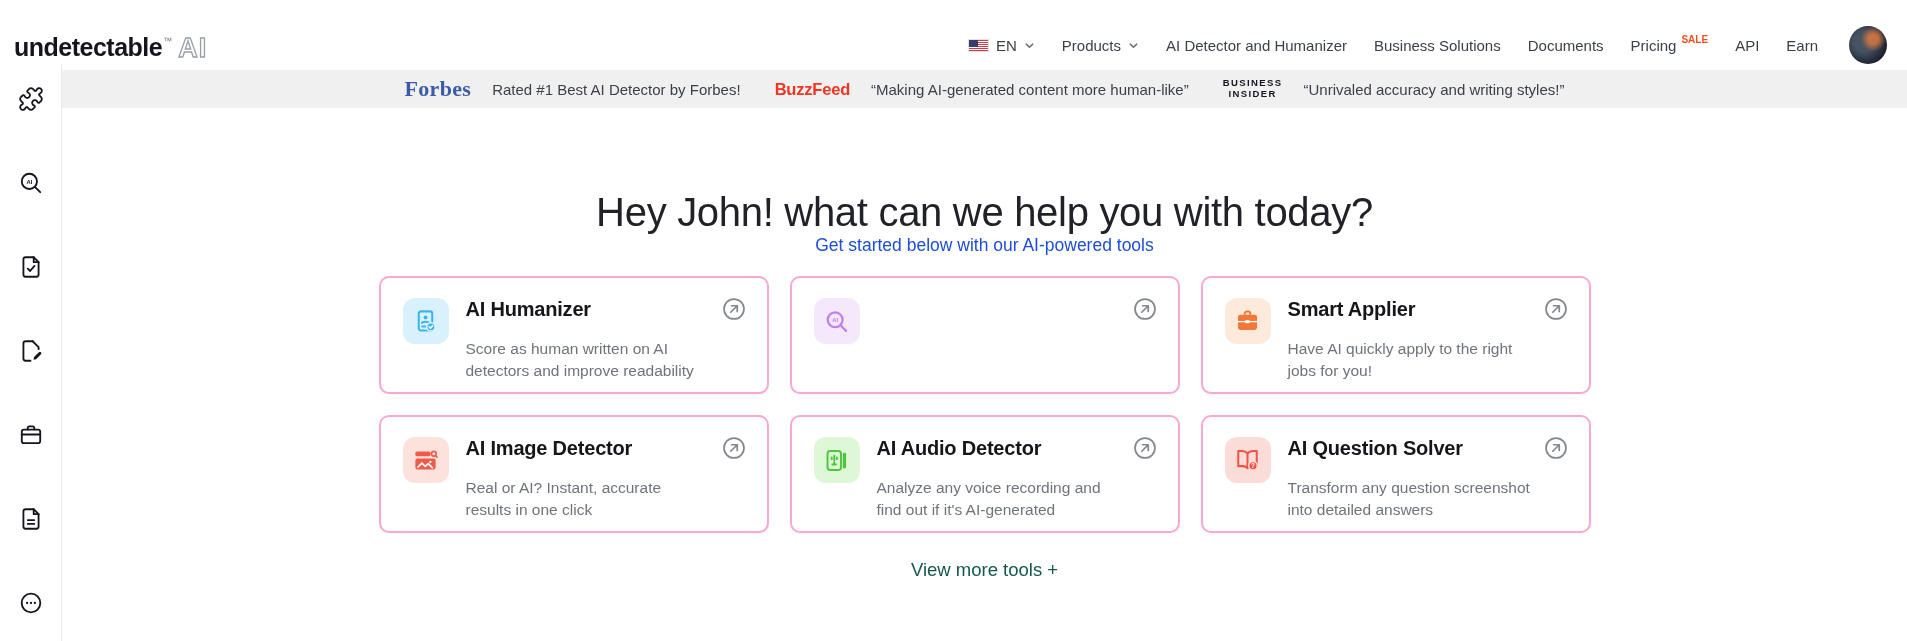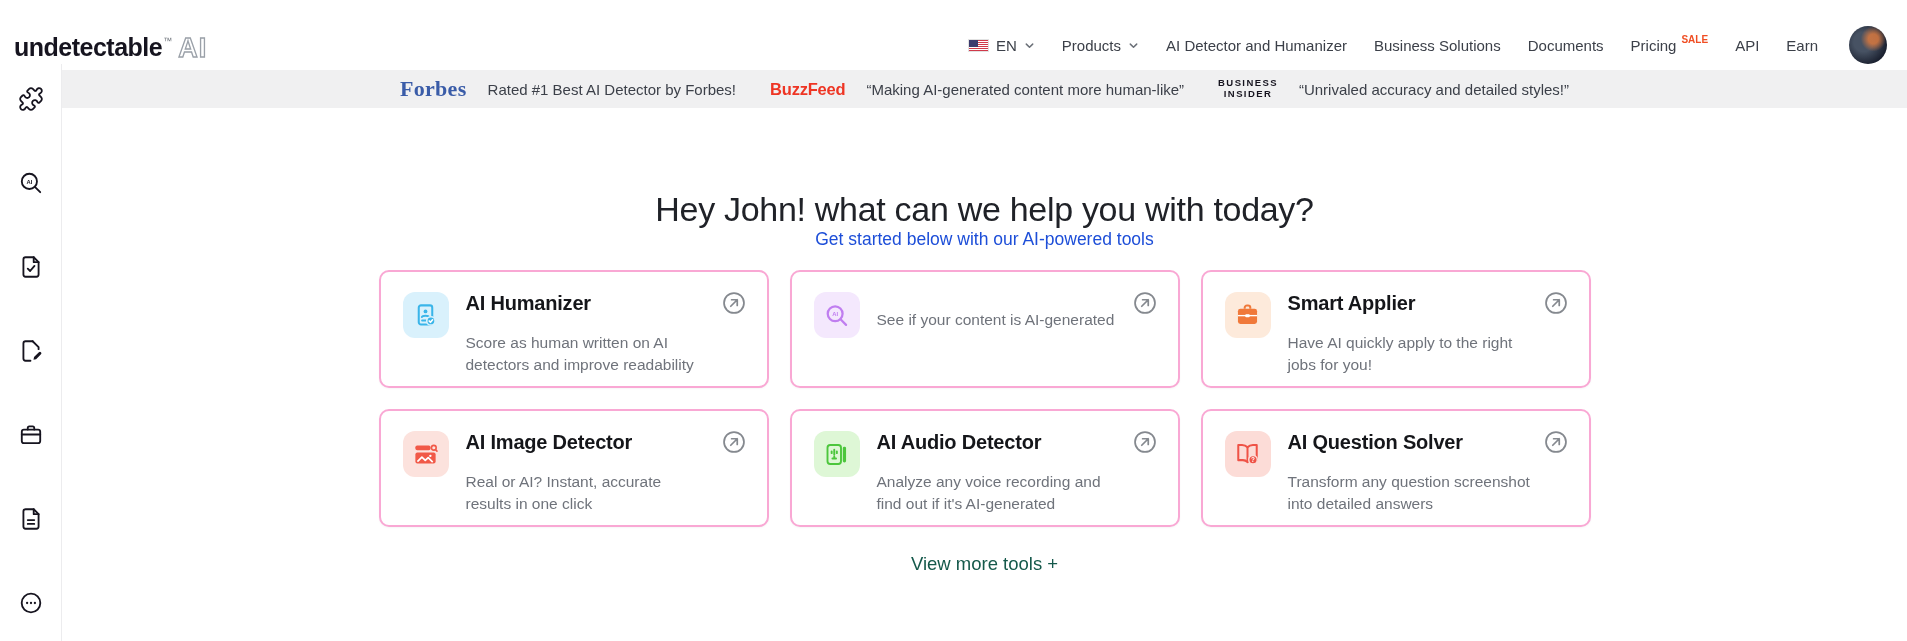--- a/index.html
+++ b/index.html
@@ -35,21 +35,21 @@
   
   .pressbar { margin-top:6px; height:38px; background:#f0f0f1; display:flex; align-items:center; justify-content:center; gap:34px; }
   .press-group { display:flex; align-items:center; gap:21px; }
   .forbes { font-family:"Liberation Serif", serif; font-weight:700; font-size:22px; color:#3a5ca8; letter-spacing:.3px; }
   .buzzfeed { font-weight:700; font-size:16.5px; color:#ee3524; letter-spacing:-0.2px; }
   .bi-logo { font-weight:700; font-size:9.5px; letter-spacing:1.4px; color:#16141f; text-align:center; line-height:1.15; }
   .press-quote { font-size:15px; color:#3c4049; }
 
   
   .content { display:flex; flex-direction:column; align-items:center; }
-  .greeting { margin-top:82px; font-size:34px; font-weight:500; color:#202228; letter-spacing:-0.3px; }
+  .greeting { margin-top:82px; font-size:40px; font-weight:500; color:#202228; letter-spacing:-0.3px; }
   .subtitle { margin-top:0; font-size:17.5px; color:#1d4ed8; }
 
   .grid { margin-top:20px; display:grid; grid-template-columns:repeat(3,390px); gap:21px; }
   .card { position:relative; height:118px; background:#fff; border:2px solid #f9a8d4; border-radius:10px;
           box-shadow:0 1px 2px rgba(20,20,30,.04); padding:20px 22px; display:flex; cursor:pointer; }
   .tile { width:46px; height:46px; border-radius:12px; flex:0 0 46px; display:flex; align-items:center; justify-content:center; }
   .tile svg { width:27px; height:27px; display:block; }
   .card-text { margin-left:17px; padding-right:34px; }
   .card-title { font-size:20px; font-weight:700; color:#15161a; letter-spacing:-0.2px; }
   .card-desc { margin-top:17px; font-size:15.5px; line-height:1.45; color:#6f737b; max-width:258px; }
@@ -168,21 +168,21 @@
         </div>
         <div class="press-group">
           <span class="buzzfeed">BuzzFeed</span>
           <span class="press-quote">“Making AI-generated content more human-like”</span>
         </div>
         <div class="press-group">
           <span class="bi-logo">
             <span>BUSINESS</span><br>
             <span>INSIDER</span>
           </span>
-          <span class="press-quote">“Unrivaled accuracy and detailed styles!”</span>
+          <span class="press-quote">“Unrivaled accuracy and writing styles!”</span>
         </div>
       </div>
 
       <div class="content">
         <div class="greeting">Hey John! what can we help you with today?</div>
         <div class="subtitle">Get started below with our AI-powered tools</div>
 
         <div class="grid">
 
           <div class="card">
@@ -210,21 +210,20 @@
 
           <div class="card">
             <div class="tile" style="background-color: rgb(244, 232, 253); color: rgb(192, 126, 240);">
               <svg viewBox="0 0 24 24" fill="none" stroke="currentColor" stroke-width="2" stroke-linecap="round">
                   <circle cx="10.8" cy="10.5" r="6.6"></circle>
                   <path d="m15.6 15.4 4.9 4.9"></path>
                   <text x="10.8" y="12.5" font-size="5.2" font-weight="700" text-anchor="middle" fill="currentColor" stroke="none">AI</text>
                 </svg>
             </div>
             <div class="card-text">
-              <div class="card-desc">See if your content is AI-generated</div>
             </div>
             <div class="arrow-btn">
               <svg viewBox="0 0 24 24" fill="none" stroke="currentColor" stroke-width="1.6" stroke-linecap="round" stroke-linejoin="round">
                   <circle cx="12" cy="12" r="9.2"></circle>
                   <path d="m9 15 6-6M9.8 9H15v5.2"></path>
                 </svg>
             </div>
           </div>
 
           <div class="card">

